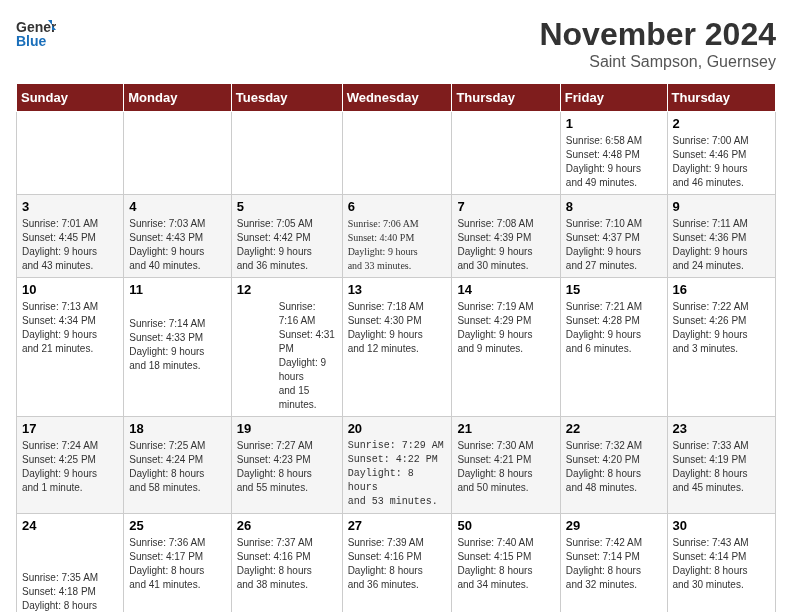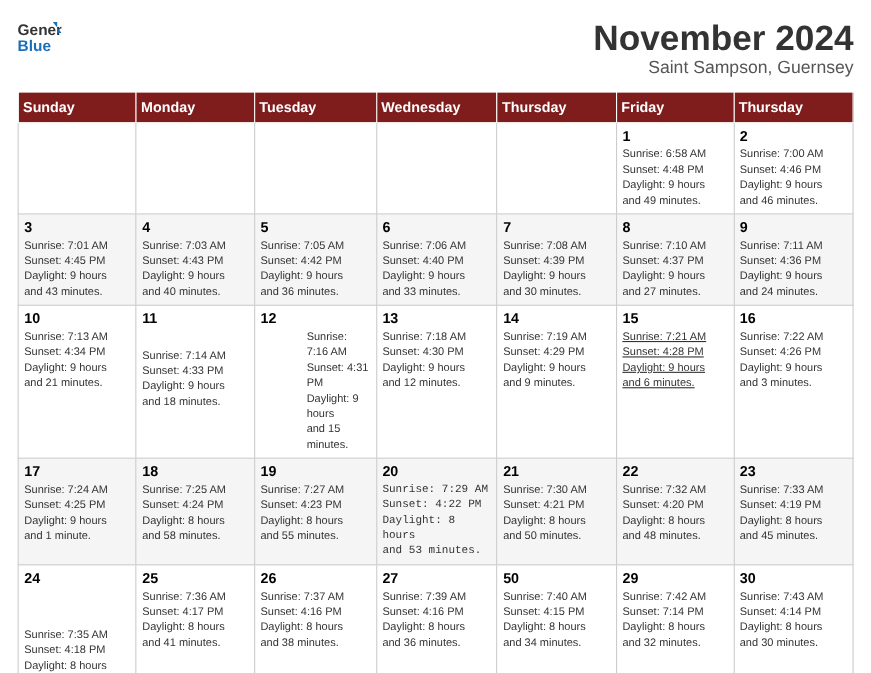--- a/index.html
+++ b/index.html
@@ -145,21 +145,21 @@
         </td>
         <td>
           <span class="day-number">5</span>
           <div class="day-info" style="white-space: pre-line;">Sunrise: 7:05 AM
 Sunset: 4:42 PM
 Daylight: 9 hours
 and 36 minutes.</div>
         </td>
         <td>
           <span class="day-number">6</span>
-          <div class="day-info" style="white-space: pre-line;">Sunrise: 7:06 AM
+          <div class="day-info" style="white-space: pre-line; font-family: Liberation Serif, serif;">Sunrise: 7:06 AM
 Sunset: 4:40 PM
 Daylight: 9 hours
 and 33 minutes.</div>
         </td>
         <td>
           <span class="day-number">7</span>
           <div class="day-info" style="white-space: pre-line;">Sunrise: 7:08 AM
 Sunset: 4:39 PM
 Daylight: 9 hours
 and 30 minutes.</div>
@@ -210,21 +210,21 @@
         </td>
         <td>
           <span class="day-number">14</span>
           <div class="day-info" style="white-space: pre-line;">Sunrise: 7:19 AM
 Sunset: 4:29 PM
 Daylight: 9 hours
 and 9 minutes.</div>
         </td>
         <td>
           <span class="day-number">15</span>
-          <div class="day-info" style="white-space: pre-line; text-decoration: underline;">Sunrise: 7:21 AM
+          <div class="day-info" style="white-space: pre-line;">Sunrise: 7:21 AM
 Sunset: 4:28 PM
 Daylight: 9 hours
 and 6 minutes.</div>
         </td>
         <td>
           <span class="day-number">16</span>
           <div class="day-info" style="white-space: pre-line;">Sunrise: 7:22 AM
 Sunset: 4:26 PM
 Daylight: 9 hours
 and 3 minutes.</div>

